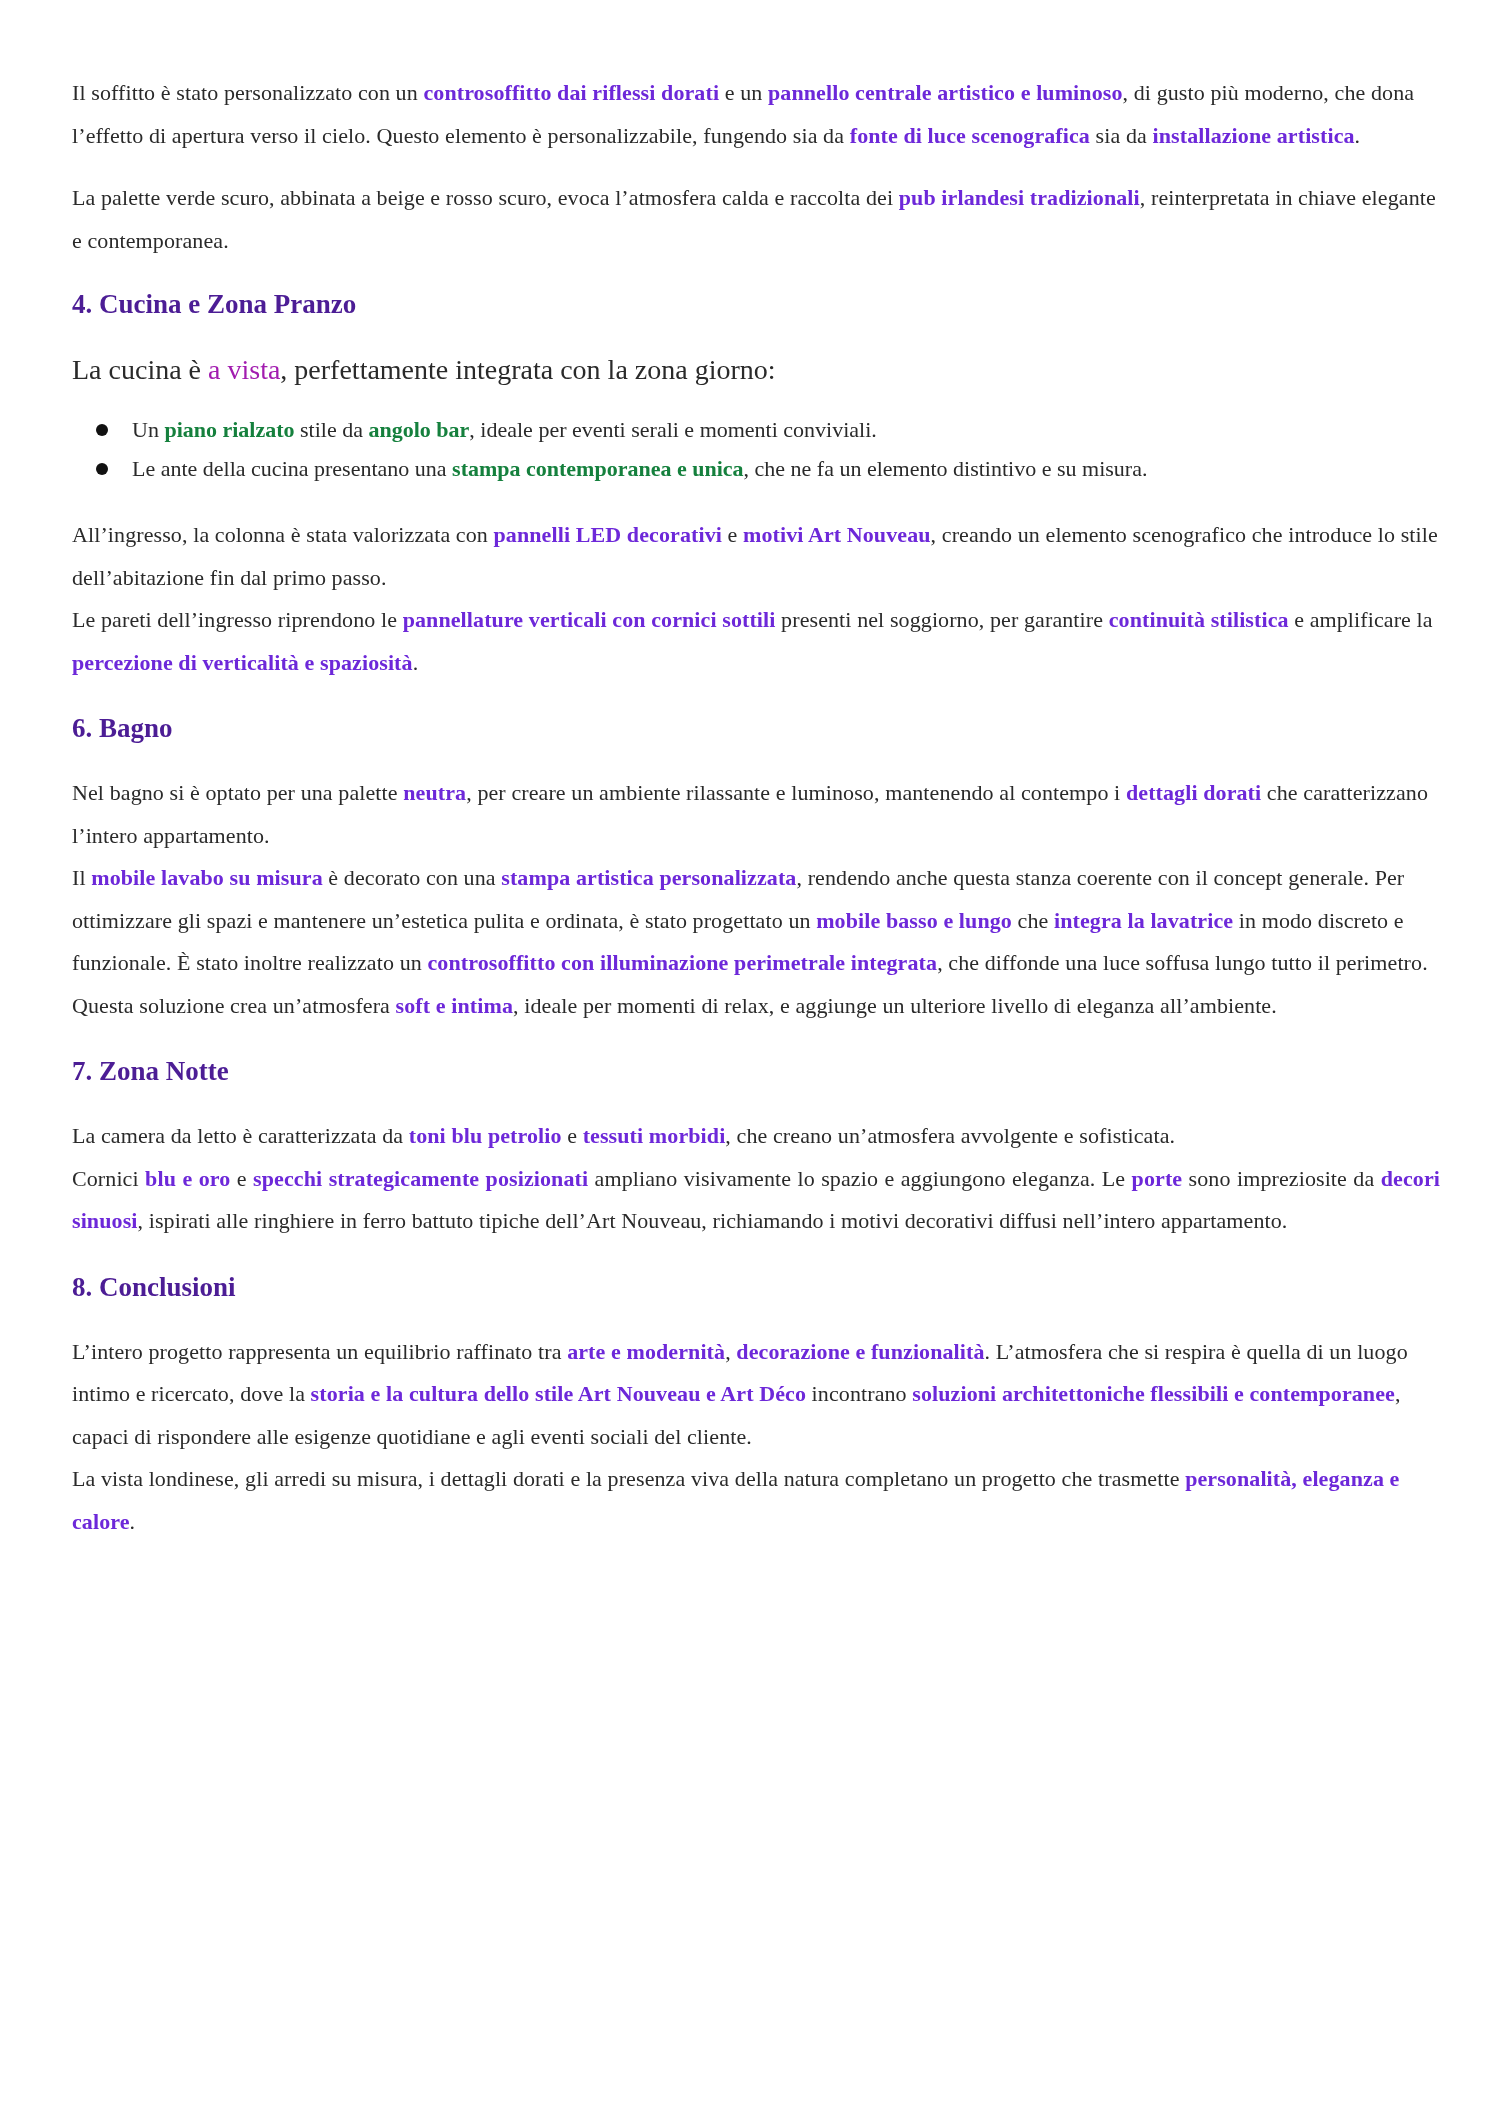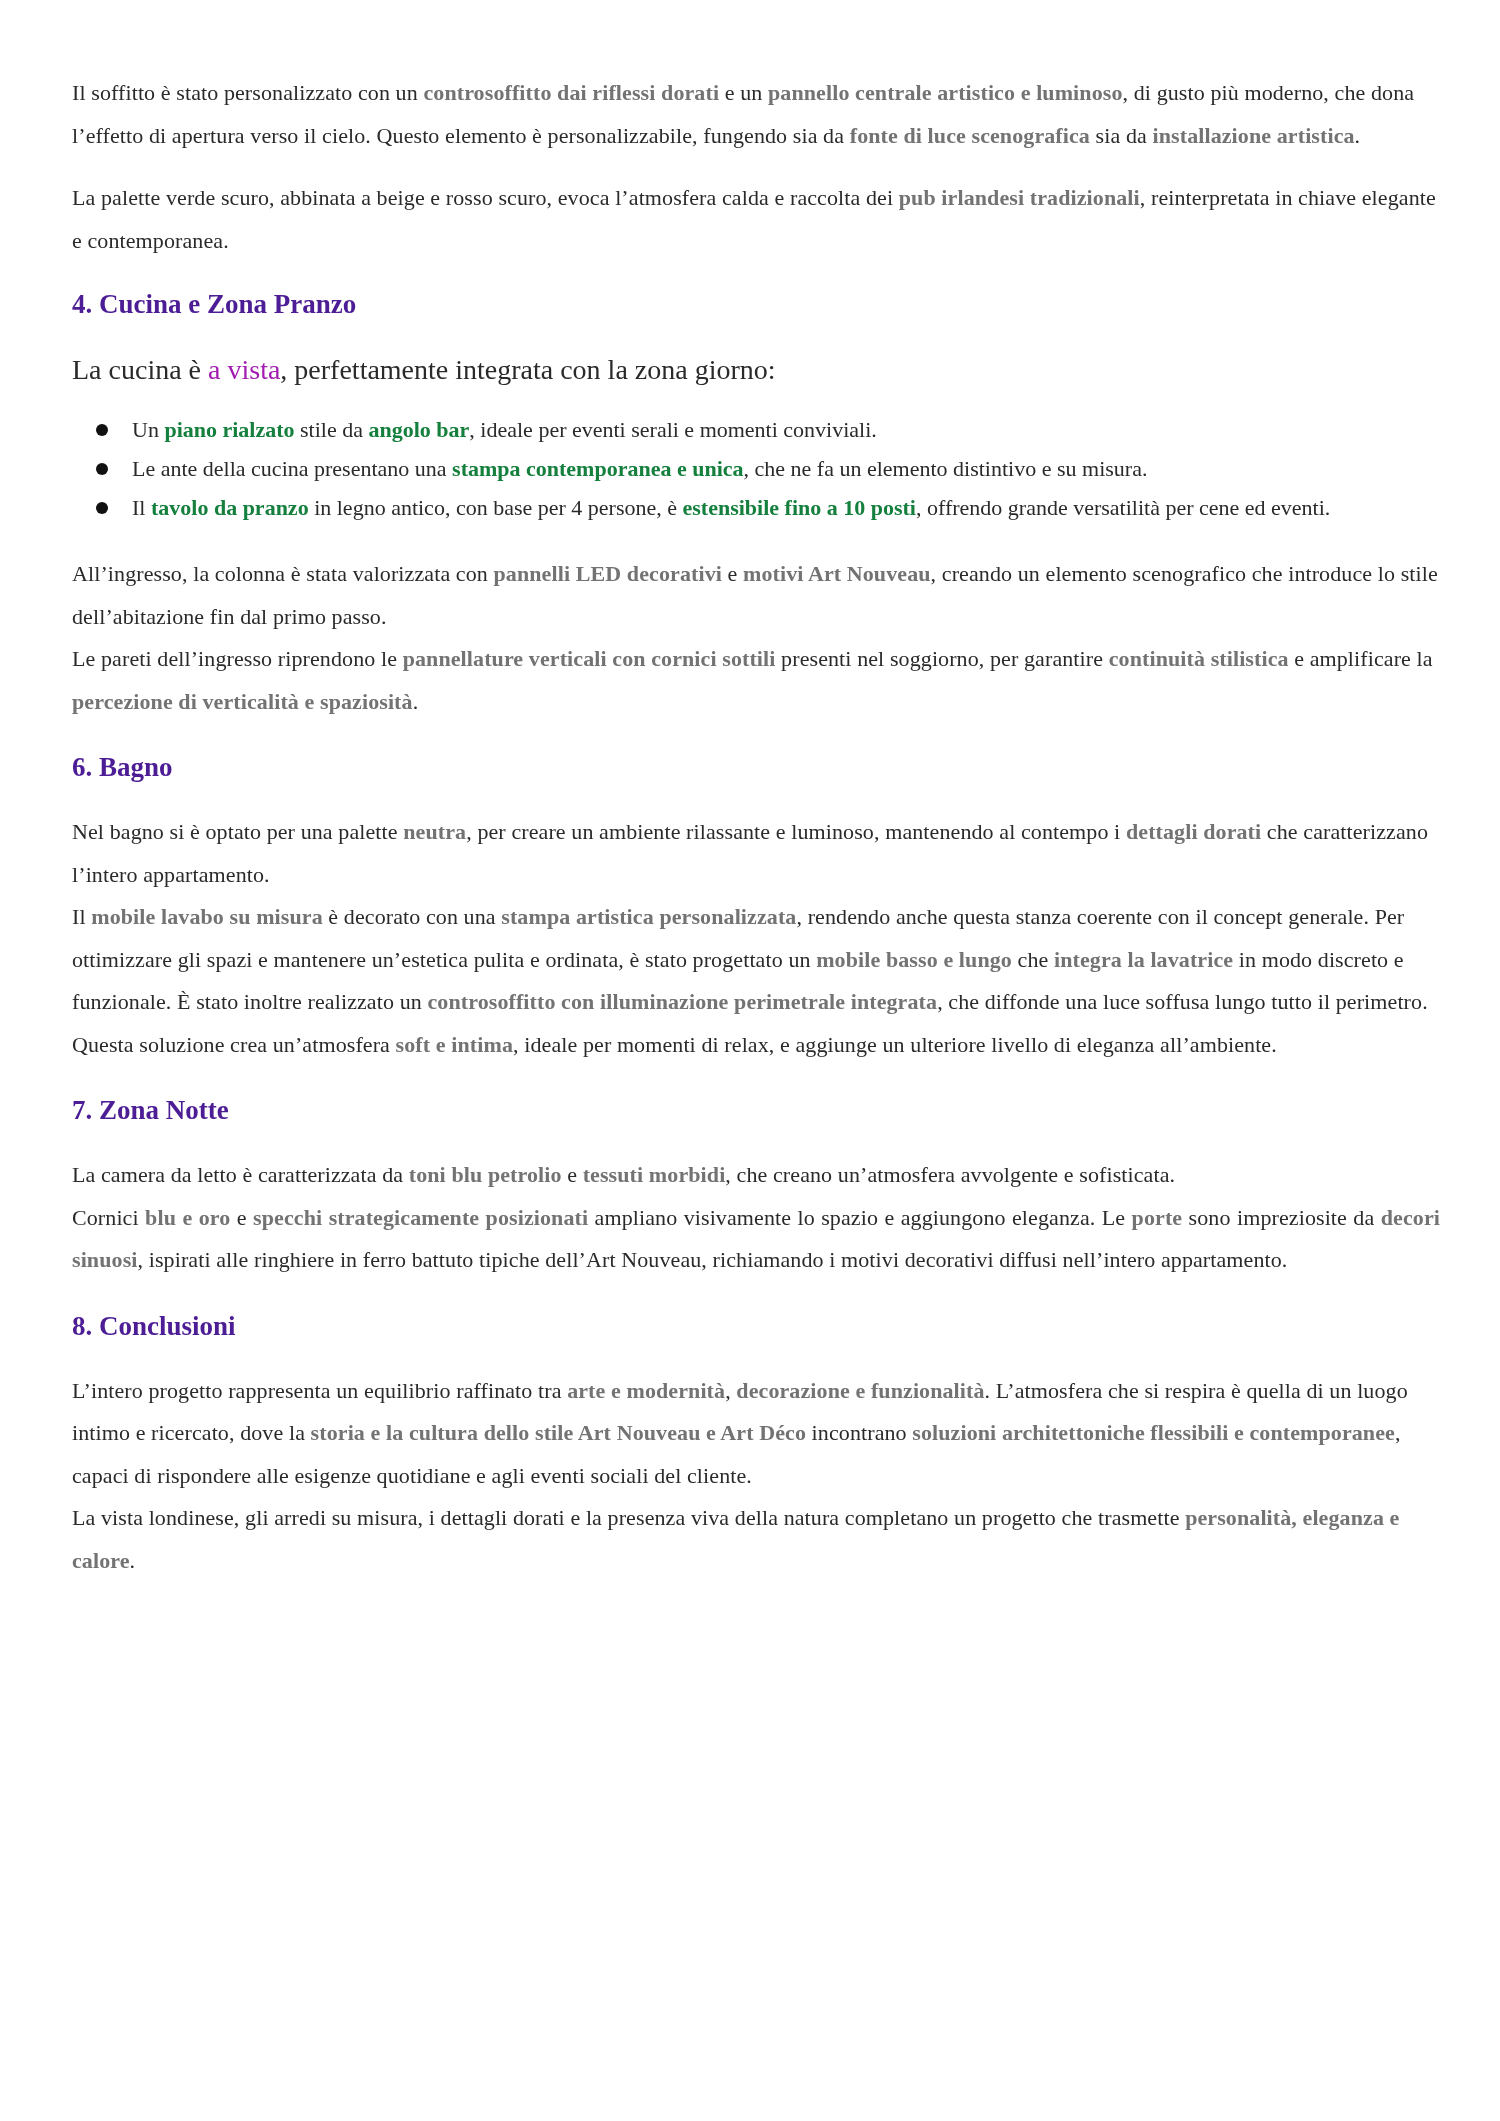--- a/index.html
+++ b/index.html
@@ -16,21 +16,21 @@
       box-sizing: border-box;
       width: 1500px;
     }
     .p {
       font-size: 22px;
       line-height: 42.5px;
       margin: 0;
       color: #2a2a2a;
       letter-spacing: 0.1px;
     }
-    .p b { font-weight: bold; color: #737373; }
+    .p b { font-weight: bold; color: #6d28d9; }
     .gap { height: 24px; }
     .h {
       font-size: 27px;
       font-weight: bold;
       color: #4c1d95;
       margin: 0;
       line-height: 40px;
     }
     .lead {
       font-size: 28px;
@@ -79,24 +79,20 @@
     <p class="lead" style="margin-top:26px;"><span>La cucina è </span><b>a vista</b><span>, perfettamente integrata con la zona giorno:</span></p>
     <ul class="bullets" style="margin-top:20px;">
       <li>
         <span class="dot"></span>
         <span><span>Un </span><b>piano rialzato</b><span> stile da </span><b>angolo bar</b><span>, ideale per eventi serali e momenti conviviali.</span></span>
       </li>
       <li>
         <span class="dot"></span>
         <span><span>Le ante della cucina presentano una </span><b>stampa contemporanea e unica</b><span>, che ne fa un elemento distintivo e su misura.</span></span>
       </li>
-      <li>
-        <span class="dot"></span>
-        <span><span>Il </span><b>tavolo da pranzo</b><span> in legno antico, con base per 4 persone, è </span><b>estensibile fino a 10 posti</b><span>, offrendo grande versatilità per cene ed eventi.</span></span>
-      </li>
     </ul>
   </div>
 
   <div style="margin-top:26px;">
     <p class="p" style="margin-top:24px;"><span>All’ingresso, la colonna è stata valorizzata con </span><b>pannelli LED decorativi</b><span> e </span><b>motivi Art Nouveau</b><span>, creando un elemento scenografico che introduce lo stile dell’abitazione fin dal primo passo.</span><br><span>Le pareti dell’ingresso riprendono le </span><b>pannellature verticali con cornici sottili</b><span> presenti nel soggiorno, per garantire </span><b>continuità stilistica</b><span> e amplificare la </span><b>percezione di verticalità e spaziosità</b><span>.</span></p>
   </div>
 
   <div style="margin-top:24px;">
     <h2 class="h">6. Bagno</h2>
     <p class="p" style="margin-top:24px;"><span>Nel bagno si è optato per una palette </span><b>neutra</b><span>, per creare un ambiente rilassante e luminoso, mantenendo al contempo i </span><b>dettagli dorati</b><span> che caratterizzano l’intero appartamento.</span><br><span>Il </span><b>mobile lavabo su misura</b><span> è decorato con una </span><b>stampa artistica personalizzata</b><span>, rendendo anche questa stanza coerente con il concept generale. Per ottimizzare gli spazi e mantenere un’estetica pulita e ordinata, è stato progettato un </span><b>mobile basso e lungo</b><span> che </span><b>integra la lavatrice</b><span> in modo discreto e funzionale. È stato inoltre realizzato un </span><b>controsoffitto con illuminazione perimetrale integrata</b><span>, che diffonde una luce soffusa lungo tutto il perimetro. Questa soluzione crea un’atmosfera </span><b>soft e intima</b><span>, ideale per momenti di relax, e aggiunge un ulteriore livello di eleganza all’ambiente.</span></p>

